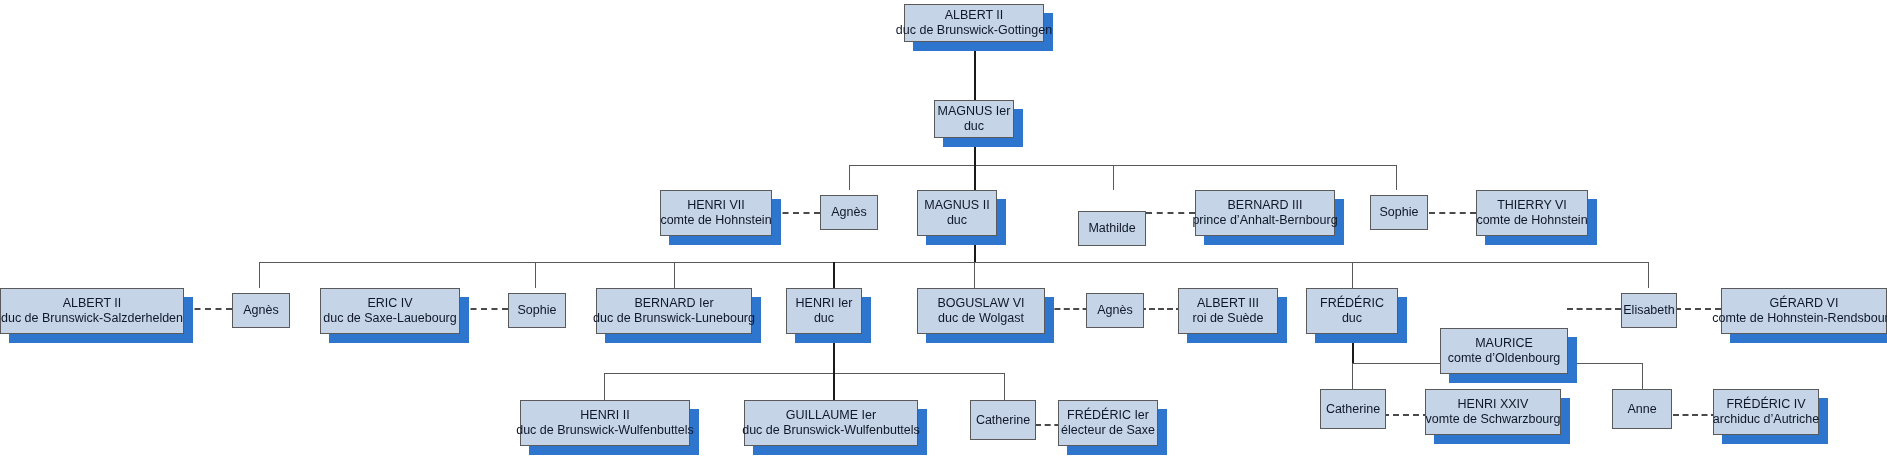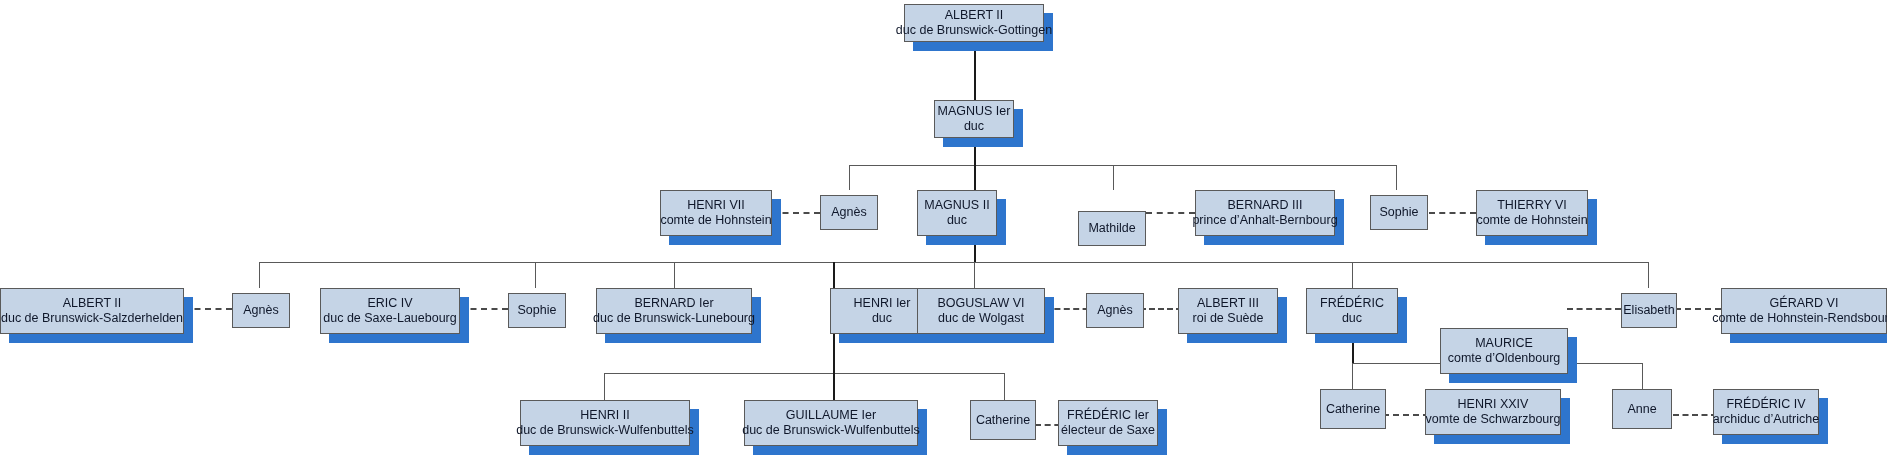--- a/index.html
+++ b/index.html
@@ -219,21 +219,21 @@
   </div>
 
   <div class="node" style="left:596px; top:288px; width:156px; height:46px;">
     <div class="shadow"></div>
     <div class="box">
       <div class="l1">BERNARD Ier</div>
       <div class="l2">duc de Brunswick-Lunebourg</div>
     </div>
   </div>
 
-  <div class="node" style="left:786px; top:288px; width:104px; height:46px;margin-left:44px;">
+  <div class="node" style="left:786px; top:288px; width:76px; height:46px;">
     <div class="shadow"></div>
     <div class="box">
       <div class="l1">HENRI Ier</div>
       <div class="l2">duc</div>
     </div>
   </div>
 
   <div class="node" style="left:917px; top:288px; width:128px; height:46px;">
     <div class="shadow"></div>
     <div class="box">

